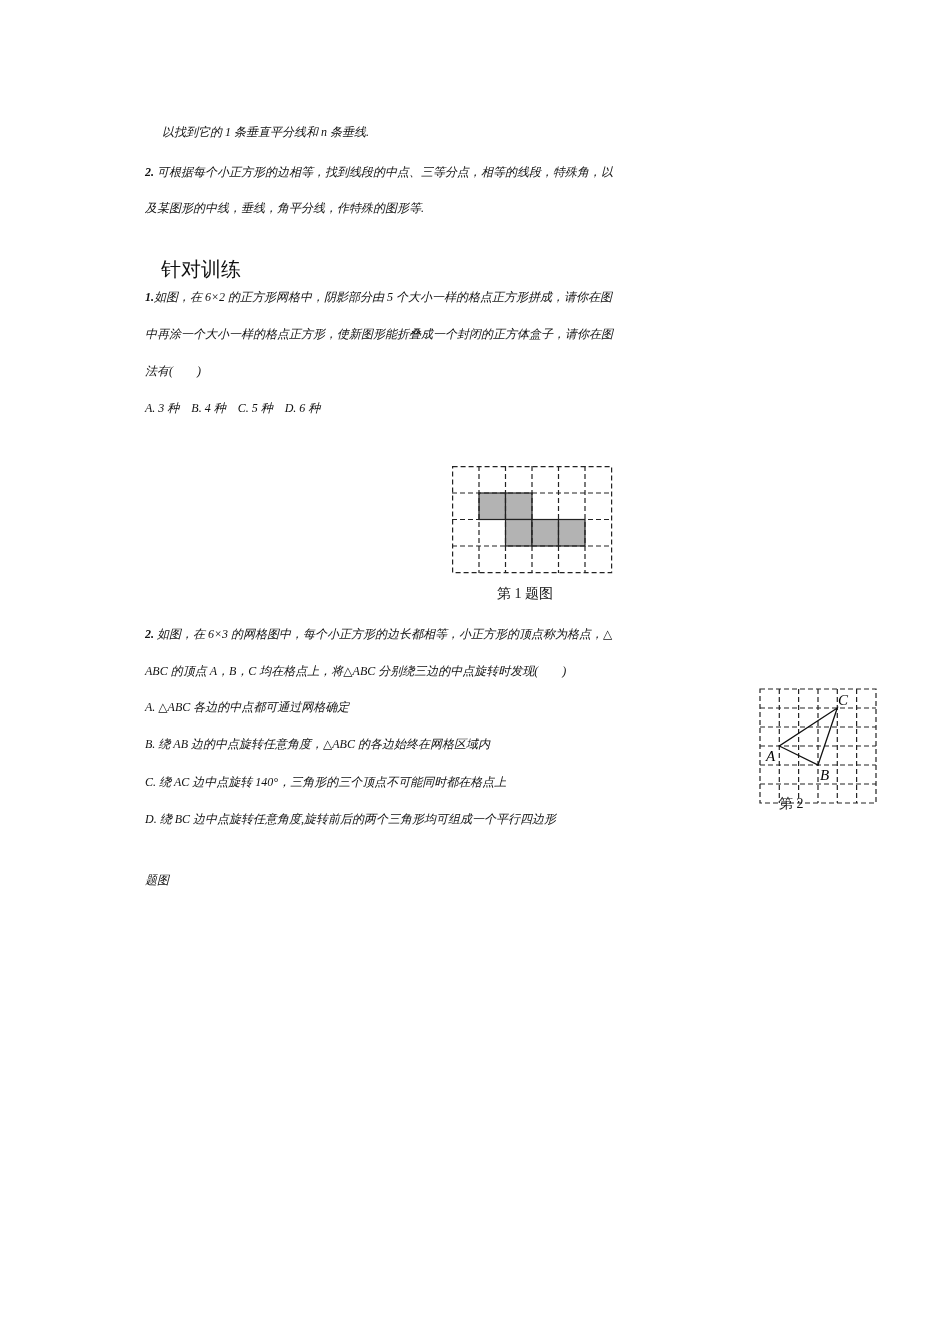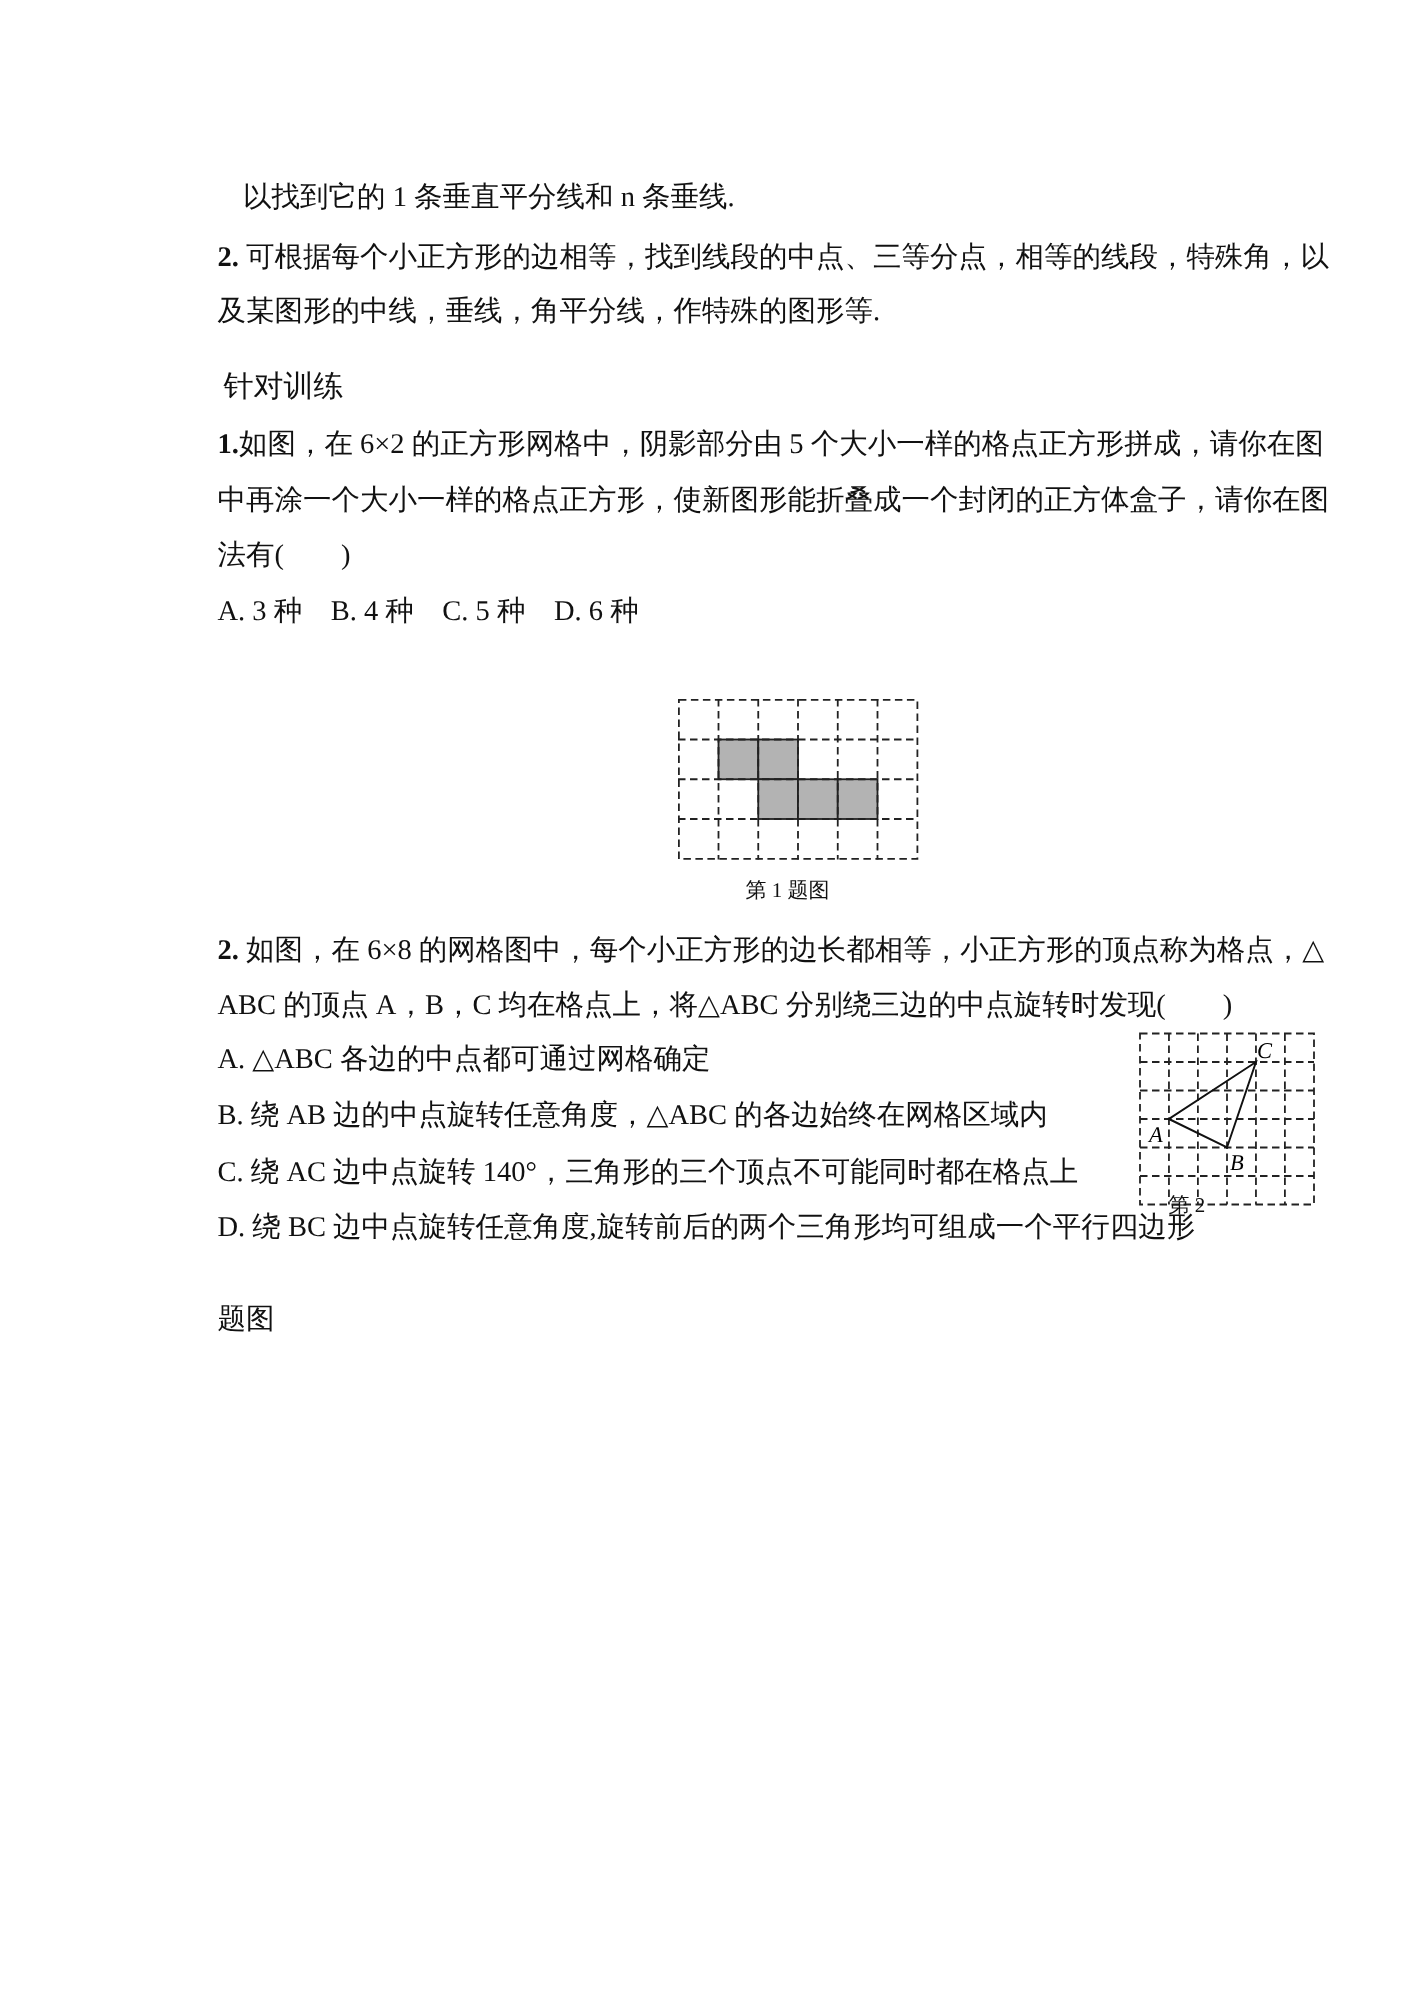--- a/index.html
+++ b/index.html
@@ -1,19 +1,19 @@
 <!DOCTYPE html>
 <html><head>
 <meta charset="utf-8">
 <style>
   html,body{margin:0;padding:0;background:#fff;}
   body{width:950px;height:1344px;position:relative;font-family:"Liberation Serif","DejaVu Serif",serif;color:#111;}
-  .line{position:absolute;font-size:19px;white-space:nowrap;line-height:20px;}
+  .line{position:absolute;font-size:12px;white-space:nowrap;line-height:20px;font-style:italic;}
   .b{font-weight:bold;}
-  h2{position:absolute;margin:4px;font-size:20px;font-weight:normal;font-family:Liberation Sans, sans-serif;}
+  h2{position:absolute;margin:16px;font-size:20px;font-weight:normal;font-family:Liberation Sans, sans-serif;}
   .cap{position:absolute;font-size:14px;}
   svg{position:absolute;}
 </style>
 </head>
 <body>
 
 <div class="line" style="left:162px;top:122px;">以找到它的 1 条垂直平分线和 n 条垂线.</div>
 <div class="line" style="left:145px;top:162px;"><span class="b">2.</span><span> 可根据每个小正方形的边相等，找到线段的中点、三等分点，相等的线段，特殊角，以</span></div>
 <div class="line" style="left:145px;top:198px;">及某图形的中线，垂线，角平分线，作特殊的图形等.</div>
 
@@ -39,21 +39,21 @@
     <line x1="80" y1="0" x2="80" y2="107"></line>
       <line x1="106.5" y1="0" x2="106.5" y2="107"></line>
     <line x1="133" y1="0" x2="133" y2="107"></line>
     <line x1="0" y1="27" x2="160" y2="27"></line>
       <line x1="0" y1="53.5" x2="160" y2="53.5"></line>
       <line x1="0" y1="80" x2="160" y2="80"></line>
   </g>
 </svg>
 <div class="cap" style="left:497px;top:585px;">第 1 题图</div>
 
-<div class="line" style="left:145px;top:624px;"><span class="b">2.</span><span> 如图，在 6×8 的网格图中，每个小正方形的边长都相等，小正方形的顶点称为格点，△</span></div>
+<div class="line" style="left:145px;top:624px;"><span class="b">2.</span><span> 如图，在 6×3 的网格图中，每个小正方形的边长都相等，小正方形的顶点称为格点，△</span></div>
 <div class="line" style="left:145px;top:661px;">ABC 的顶点 A，B，C 均在格点上，将△ABC 分别绕三边的中点旋转时发现(　　)</div>
 <div class="line" style="left:145px;top:697px;">A. △ABC 各边的中点都可通过网格确定</div>
 <div class="line" style="left:145px;top:734px;text-align:right;">B. 绕 AB 边的中点旋转任意角度，△ABC 的各边始终在网格区域内</div>
 <div class="line" style="left:145px;top:772px;">C. 绕 AC 边中点旋转 140°，三角形的三个顶点不可能同时都在格点上</div>
 <div class="line" style="left:145px;top:809px;">D. 绕 BC 边中点旋转任意角度,旋转前后的两个三角形均可组成一个平行四边形</div>
 <div class="line" style="left:145px;top:870px;">题图</div>
 
 <svg style="left:758px;top:687px;" width="122" height="120" viewBox="0 0 122 120">
   <g stroke="#222" stroke-width="1.2" stroke-dasharray="5,3" fill="none">
     <rect x="2" y="2" width="116" height="114"></rect>

